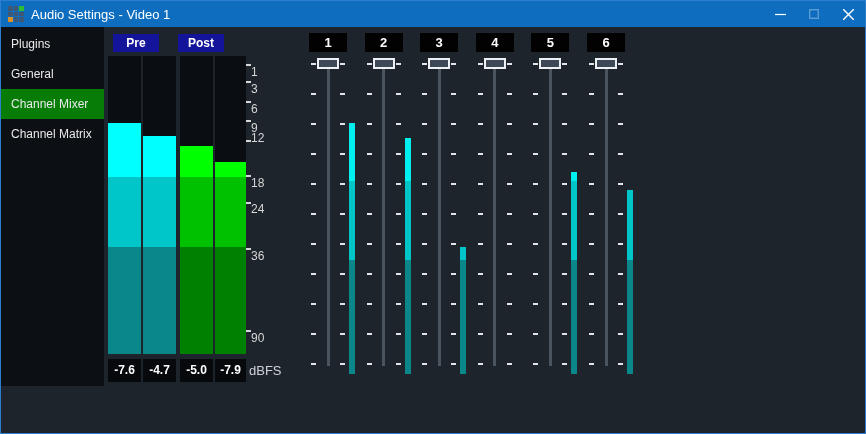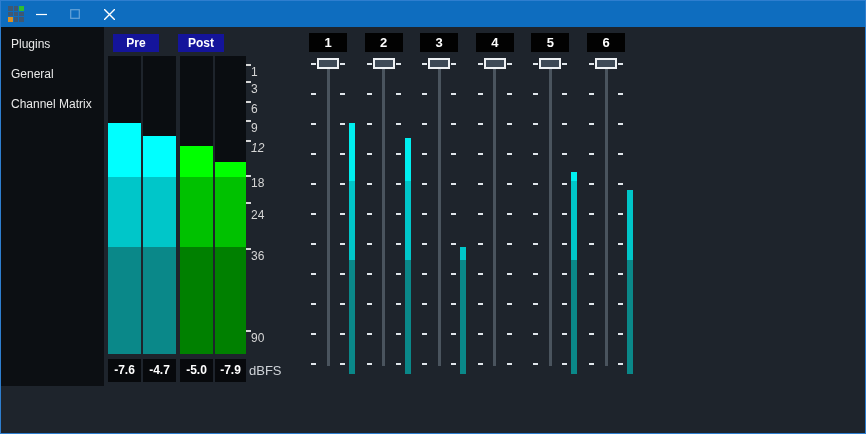--- a/index.html
+++ b/index.html
@@ -55,20 +55,21 @@
       <span style="background:#3f5873"></span>
         <span style="background:#3f5873"></span>
         <span style="background:#2fbe2f"></span>
       <span style="background:#3f5873"></span>
         <span style="background:#3f5873"></span>
         <span style="background:#3f5873"></span>
       <span style="background:#e09020"></span>
         <span style="background:#3f5873"></span>
         <span style="background:#3f5873"></span>
     </div>
+    <span class="title">Audio Settings - Video 1</span>
     <div class="win-btns">
       <div class="win-btn">
         <svg width="11" height="11" viewBox="0 0 11 11">
             <line x1="0" y1="5.5" x2="11" y2="5.5" stroke="#fff" stroke-width="1.2"></line>
           </svg>
       </div>
       <div class="win-btn dim">
         <svg width="10" height="10" viewBox="0 0 10 10">
             <rect x="0.7" y="0.7" width="8.6" height="8.6" fill="none" stroke="#cfe4f5" stroke-width="1.2"></rect>
           </svg>
@@ -77,20 +78,21 @@
         <svg width="11" height="11" viewBox="0 0 11 11">
             <path d="M0 0 L11 11 M11 0 L0 11" stroke="#fff" stroke-width="1.4"></path>
           </svg>
       </div>
     </div>
   </div>
 
   <div class="sidebar">
     <div class="side-item">Plugins</div>
     <div class="side-item">General</div>
+    <div class="side-item selected">Channel Mixer</div>
     <div class="side-item">Channel Matrix</div>
   </div>
 
   <div class="panel">
     <div class="grp-label" style="left:9px">Pre</div>
     <div class="grp-label" style="left:74px">Post</div>
     <div id="big-meters">
         <div class="m-col" style="left: 4px; width: 33px;">
           <div class="m-seg" style="left: 0px; width: 33px; top: 67px; height: 54px; background: rgb(0, 255, 255);"></div>
           <div class="m-seg" style="left: 0px; width: 33px; top: 121px; height: 70px; background: rgb(0, 198, 201);"></div>
@@ -115,25 +117,25 @@
     <div id="db-scale">
         <div class="scale-dash" style="left: 142px; top: 37px;"></div>
         <div class="scale-num" style="left: 147px; top: 39px;">1</div>
         <div class="scale-dash" style="left: 142px; top: 54px;"></div>
         <div class="scale-num" style="left: 147px; top: 56px;">3</div>
         <div class="scale-dash" style="left: 142px; top: 74px;"></div>
         <div class="scale-num" style="left: 147px; top: 76px;">6</div>
         <div class="scale-dash" style="left: 142px; top: 93px;"></div>
         <div class="scale-num" style="left: 147px; top: 95px;">9</div>
         <div class="scale-dash" style="left: 142px; top: 113px;"></div>
-        <div class="scale-num" style="left: 147px; top: 115px; font-style: italic;">12</div>
+        <div class="scale-num" style="left: 147px; top: 105px;">12</div>
         <div class="scale-dash" style="left: 142px; top: 148px;"></div>
         <div class="scale-num" style="left: 147px; top: 150px;">18</div>
         <div class="scale-dash" style="left: 142px; top: 175px;"></div>
-        <div class="scale-num" style="left: 147px; top: 182px;">24</div>
+        <div class="scale-num" style="left: 147px; top: 176px;">24</div>
         <div class="scale-dash" style="left: 142px; top: 221px;"></div>
         <div class="scale-num" style="left: 147px; top: 223px;">36</div>
         <div class="scale-dash" style="left: 142px; top: 303px;"></div>
         <div class="scale-num" style="left: 147px; top: 305px;">90</div>
       </div>
     <div id="value-boxes">
         <div class="val-box" style="left: 4px; width: 33px;">-7.6</div>
         <div class="val-box" style="left: 39px; width: 33px;">-4.7</div>
         <div class="val-box" style="left: 76px; width: 33px;">-5.0</div>
         <div class="val-box" style="left: 111px; width: 31px;">-7.9</div>

